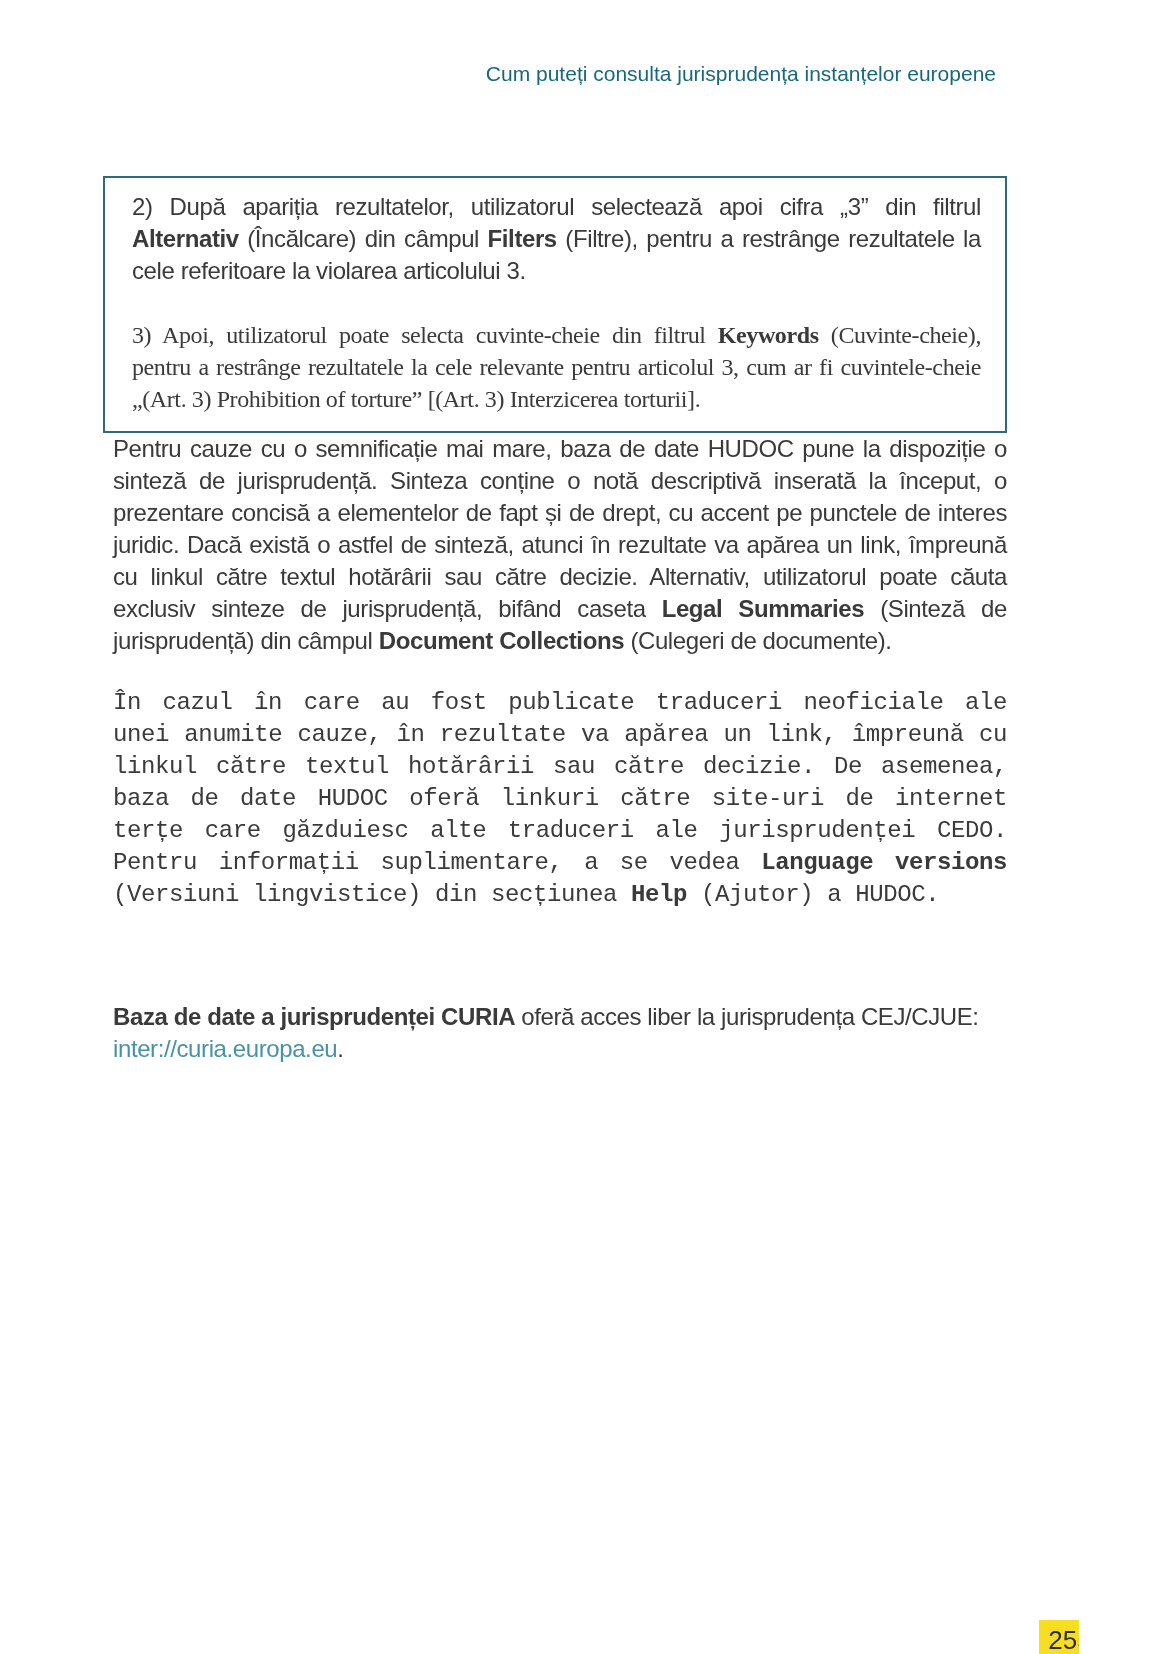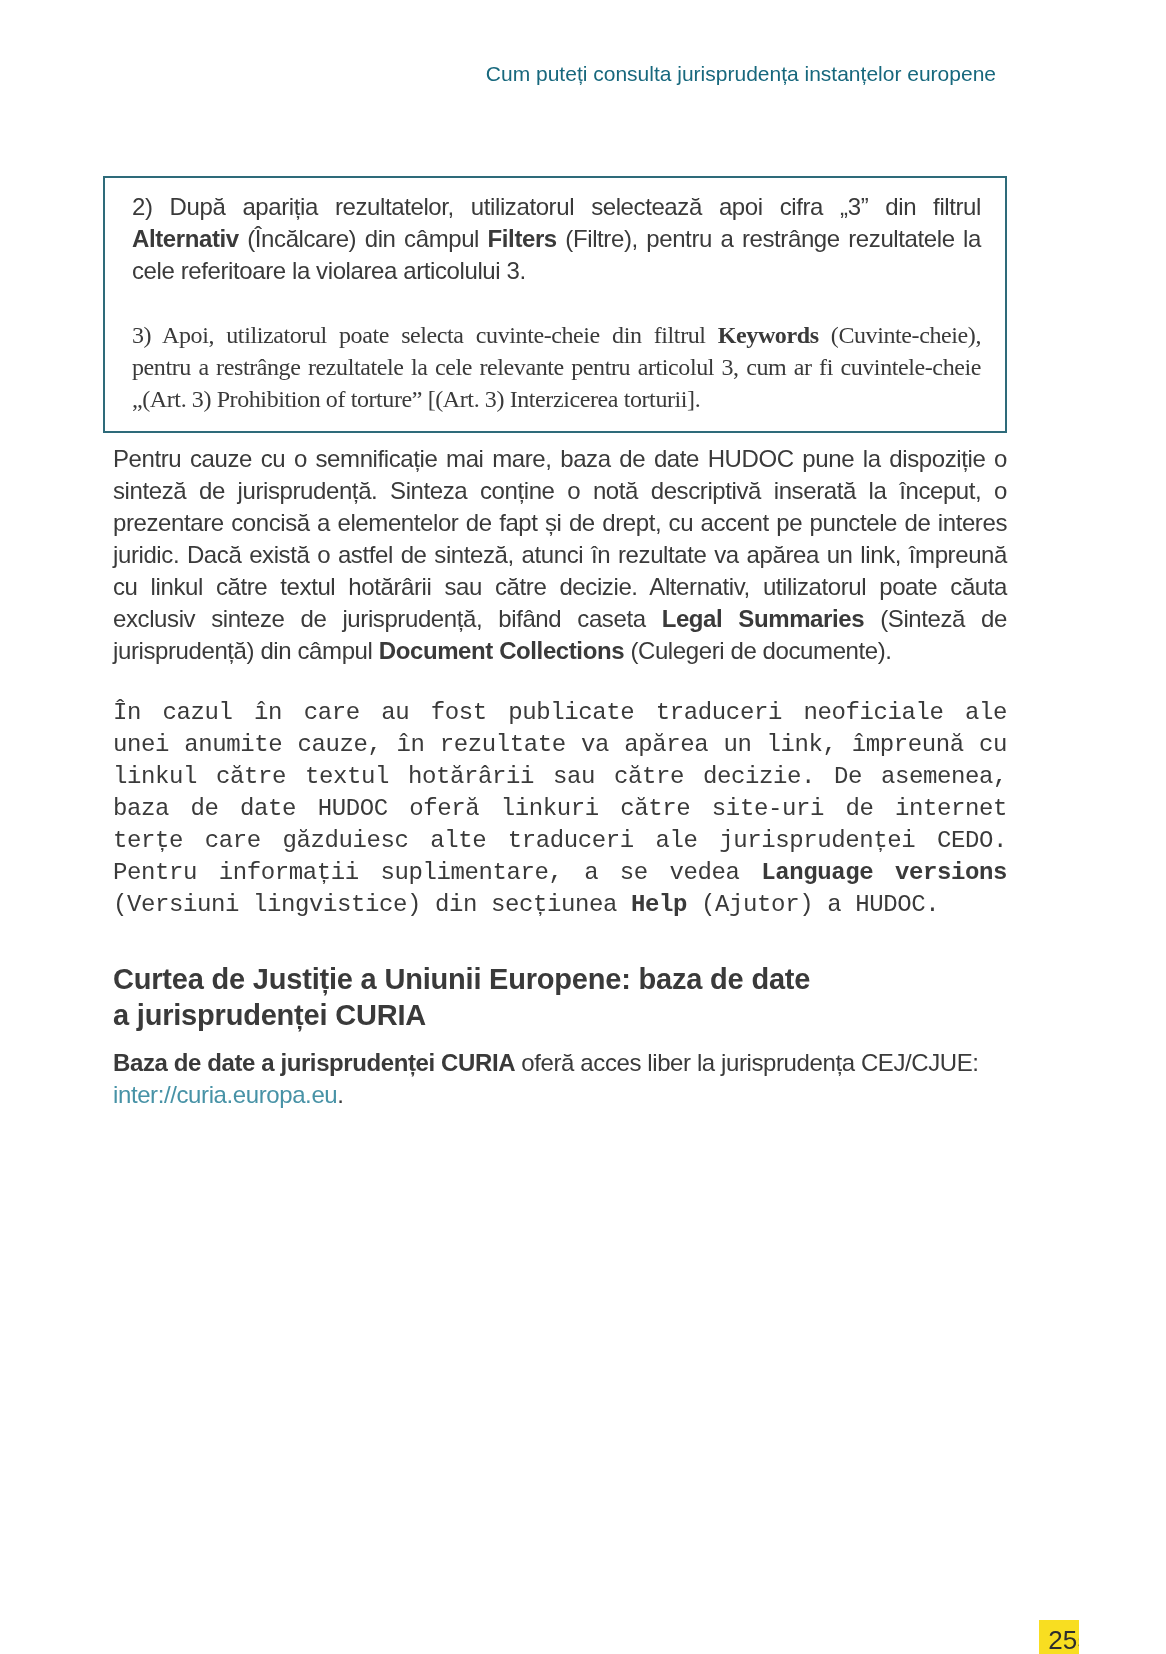--- a/index.html
+++ b/index.html
@@ -35,21 +35,21 @@
   }
   .rich {
     font-size: 24px;
     line-height: 32px;
     letter-spacing: -0.4px;
     text-align: justify;
     margin: 0;
     hyphens: manual;
   }
   .callout .rich + .rich { margin-top: 32px; font-family: Liberation Serif, serif; }
-  .body-p1 { margin-top: 10px; }
+  .body-p1 { }
   .body-p2 { margin-top: 30px; font-family: Liberation Mono, monospace; }
   .section-heading {
     font-size: 29px;
     line-height: 36px;
     font-weight: 700;
     letter-spacing: -0.2px;
     color: var(--body-text, #3a3a3a);
     margin: 40px 0 0 0;
   }
   .body-p3 { margin-top: 14px; }
@@ -85,22 +85,21 @@
     <div class="callout">
       <p class="rich"><span>2) După apariția rezultatelor, utilizatorul selectează apoi cifra „3” din filtrul </span><span class="bold">Alternativ</span><span> (Încălcare) din câmpul </span><span class="bold">Filters</span><span> (Filtre), pentru a restrânge rezulta­tele la cele referitoare la violarea articolului 3.</span></p>
       <p class="rich"><span>3) Apoi, utilizatorul poate selecta cuvinte-cheie din filtrul </span><span class="bold">Keywords</span><span> (Cu­vinte-cheie), pentru a restrânge rezultatele la cele relevante pentru arti­colul 3, cum ar fi cuvintele-cheie „(Art. 3) Prohibition of torture” [(Art. 3) Interzicerea torturii].</span></p>
     </div>
 
     <p class="rich body-p1"><span>Pentru cauze cu o semnificație mai mare, baza de date HUDOC pune la dispoziție o sinteză de jurisprudență. Sinteza conține o notă descriptivă inserată la înce­put, o prezentare concisă a elementelor de fapt și de drept, cu accent pe punc­tele de interes juridic. Dacă există o astfel de sinteză, atunci în rezultate va apă­rea un link, împreună cu linkul către textul hotărârii sau către decizie. Alternativ, utilizatorul poate căuta exclusiv sinteze de jurisprudență, bifând caseta </span><span class="bold">Legal Summaries</span><span> (Sinteză de jurisprudență) din câmpul </span><span class="bold">Document Collections</span><span> (Culegeri de documente).</span></p>
 
     <p class="rich body-p2"><span>În cazul în care au fost publicate traduceri neoficiale ale unei anumite cauze, în rezultate va apărea un link, împreună cu linkul către textul hotărârii sau către decizie. De asemenea, baza de date HUDOC oferă linkuri către site-uri de inter­net terțe care găzduiesc alte traduceri ale jurisprudenței CEDO. Pentru informații suplimentare, a se vedea </span><span class="bold">Language versions</span><span> (Versiuni lingvistice) din secțiunea </span><span class="bold">Help</span><span> (Ajutor) a HUDOC.</span></p>
 
     <h2 class="section-heading">
-      <span>Curtea de Justiție a Uniunii Europene: baza de date</span><br>
-      <span>a jurisprudenței CURIA</span>
+      <br>
     </h2>
 
     <p class="rich body-p3"><span class="bold">Baza de date a jurisprudenței CURIA</span><span> oferă acces liber la jurisprudența CEJ/CJUE:</span><br><a class="link">inter://curia.europa.eu</a><span>.</span></p>
 
   </div>
 
   <div class="pagenum">255</div>
 
 </div>
 

